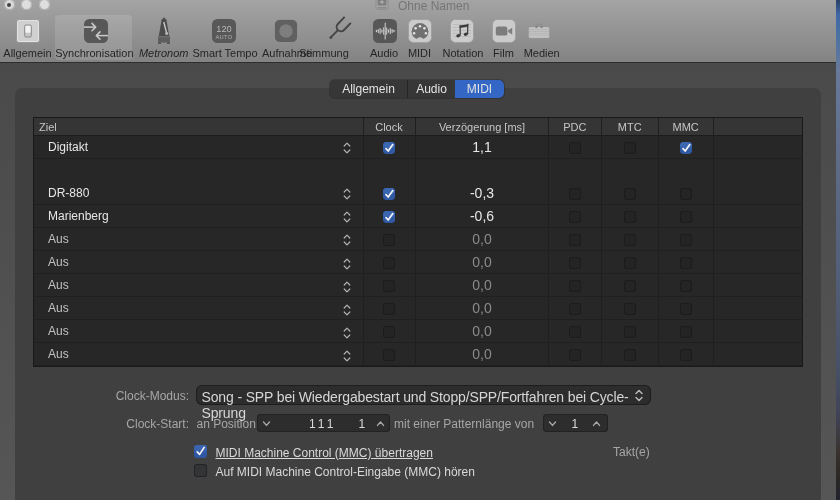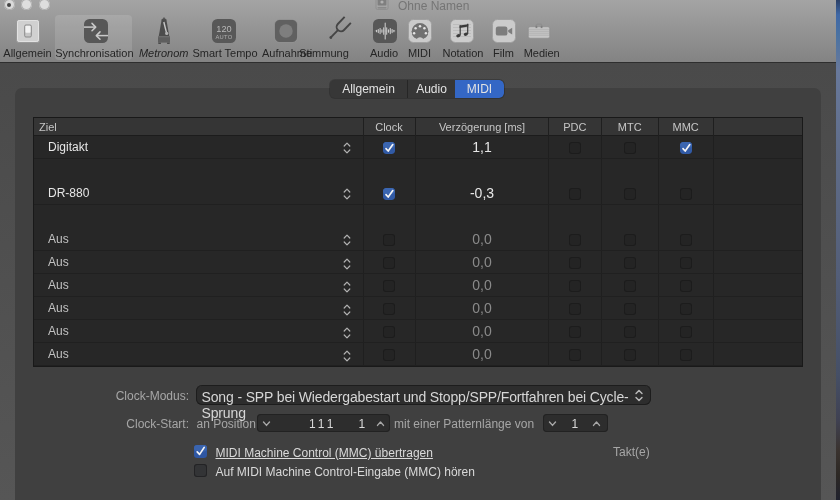--- a/index.html
+++ b/index.html
@@ -207,20 +207,36 @@
         <svg class="cb" style="left:349px;" width="12" height="12" viewBox="0 0 12 12">
           <rect x="0" y="0" width="12" height="12" rx="3" fill="#315aa5"></rect>
           <rect x="0" y="0" width="12" height="6" rx="3" fill="#3b66b1"></rect>
           <path d="M3 6.6 L5.2 9 L9.8 2.6" stroke="#f5f5f5" stroke-width="1.7" fill="none" stroke-linecap="round" stroke-linejoin="round"></path>
         </svg>
         <div class="rval" style="left:381px;width:134px;">-0,3</div>
         <div class="cb cboff" style="left:535px;"></div>
         <div class="cb cboff" style="left:590px;"></div>
         <div class="cb cboff" style="left:645.7px;"></div>
       </div>
+    <div class="row" style="top:86.8px;">
+        <div class="rname">Marienberg</div>
+        <svg class="ud" width="8" height="12" viewBox="0 0 8 12">
+          <path d="M1.2 4 L4 1.2 L6.8 4" stroke="#b2b2b2" stroke-width="1.2" fill="none" stroke-linecap="round" stroke-linejoin="round"></path>
+          <path d="M1.2 8 L4 10.8 L6.8 8" stroke="#b2b2b2" stroke-width="1.2" fill="none" stroke-linecap="round" stroke-linejoin="round"></path>
+        </svg>
+        <svg class="cb" style="left:349px;" width="12" height="12" viewBox="0 0 12 12">
+          <rect x="0" y="0" width="12" height="12" rx="3" fill="#315aa5"></rect>
+          <rect x="0" y="0" width="12" height="6" rx="3" fill="#3b66b1"></rect>
+          <path d="M3 6.6 L5.2 9 L9.8 2.6" stroke="#f5f5f5" stroke-width="1.7" fill="none" stroke-linecap="round" stroke-linejoin="round"></path>
+        </svg>
+        <div class="rval" style="left:381px;width:134px;">-0,6</div>
+        <div class="cb cboff" style="left:535px;"></div>
+        <div class="cb cboff" style="left:590px;"></div>
+        <div class="cb cboff" style="left:645.7px;"></div>
+      </div>
     <div class="row" style="top:109.9px;">
         <div class="rname dimname">Aus</div>
         <svg class="ud" width="8" height="12" viewBox="0 0 8 12">
           <path d="M1.2 4 L4 1.2 L6.8 4" stroke="#b2b2b2" stroke-width="1.2" fill="none" stroke-linecap="round" stroke-linejoin="round"></path>
           <path d="M1.2 8 L4 10.8 L6.8 8" stroke="#b2b2b2" stroke-width="1.2" fill="none" stroke-linecap="round" stroke-linejoin="round"></path>
         </svg>
         <div class="cb cboff" style="left:349px;"></div>
         <div class="rval dim" style="left:381px;width:134px;">0,0</div>
         <div class="cb cboff" style="left:535px;"></div>
         <div class="cb cboff" style="left:590px;"></div>

